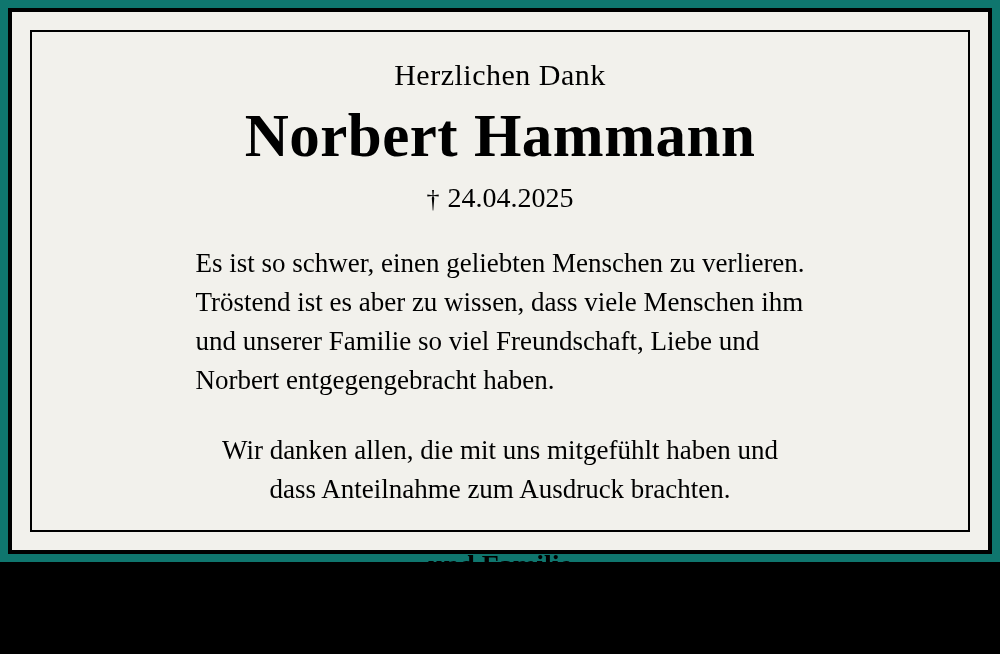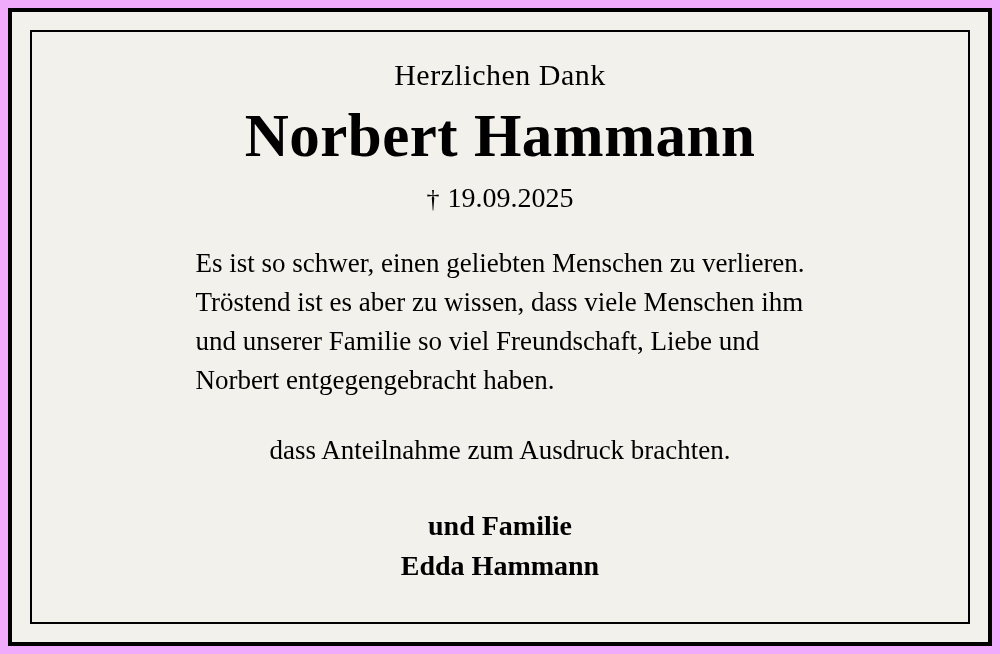--- a/index.html
+++ b/index.html
@@ -8,22 +8,22 @@
     background: #000000;
   }
   body {
     width: 1000px;
     height: 654px;
     overflow: hidden;
   }
   .notice-outer {
     box-sizing: border-box;
     width: 1000px;
-    height: 654px;
-    background: #f0abfc;
+    height: 562px;
+    background: #0f766e;
     padding: 8px;
   }
   .notice-frame {
     box-sizing: border-box;
     width: 100%;
     height: 100%;
     background: #f2f1ec;
     border: 4px solid #000000;
     padding: 18px;
   }
@@ -106,31 +106,32 @@
 <div class="notice-outer">
   <div class="notice-frame">
     <div class="notice-inner">
 
       <div class="thanks-line">Herzlichen Dank</div>
 
       <div class="deceased-name">Norbert Hammann</div>
 
       <div class="death-date">
         <span class="cross-symbol">†</span>
-        <span>19.09.2025</span>
+        <span>24.04.2025</span>
       </div>
 
       <div class="verse-block">
         <span class="line">Es ist so schwer, einen geliebten Menschen zu verlieren.</span>
         <span class="line">Tröstend ist es aber zu wissen, dass viele Menschen ihm</span>
         <span class="line">und unserer Familie so viel Freundschaft, Liebe und</span>
         <span class="line">Norbert entgegengebracht haben.</span>
       </div>
 
       <div class="thanks-block">
+        <span class="line">Wir danken allen, die mit uns mitgefühlt haben und</span>
         <span class="line">dass Anteilnahme zum Ausdruck brachten.</span>
       </div>
 
       <div class="signature-block">
         <span class="line">und Familie</span>
         <span class="line">Edda Hammann</span>
       </div>
 
     </div>
   </div>

